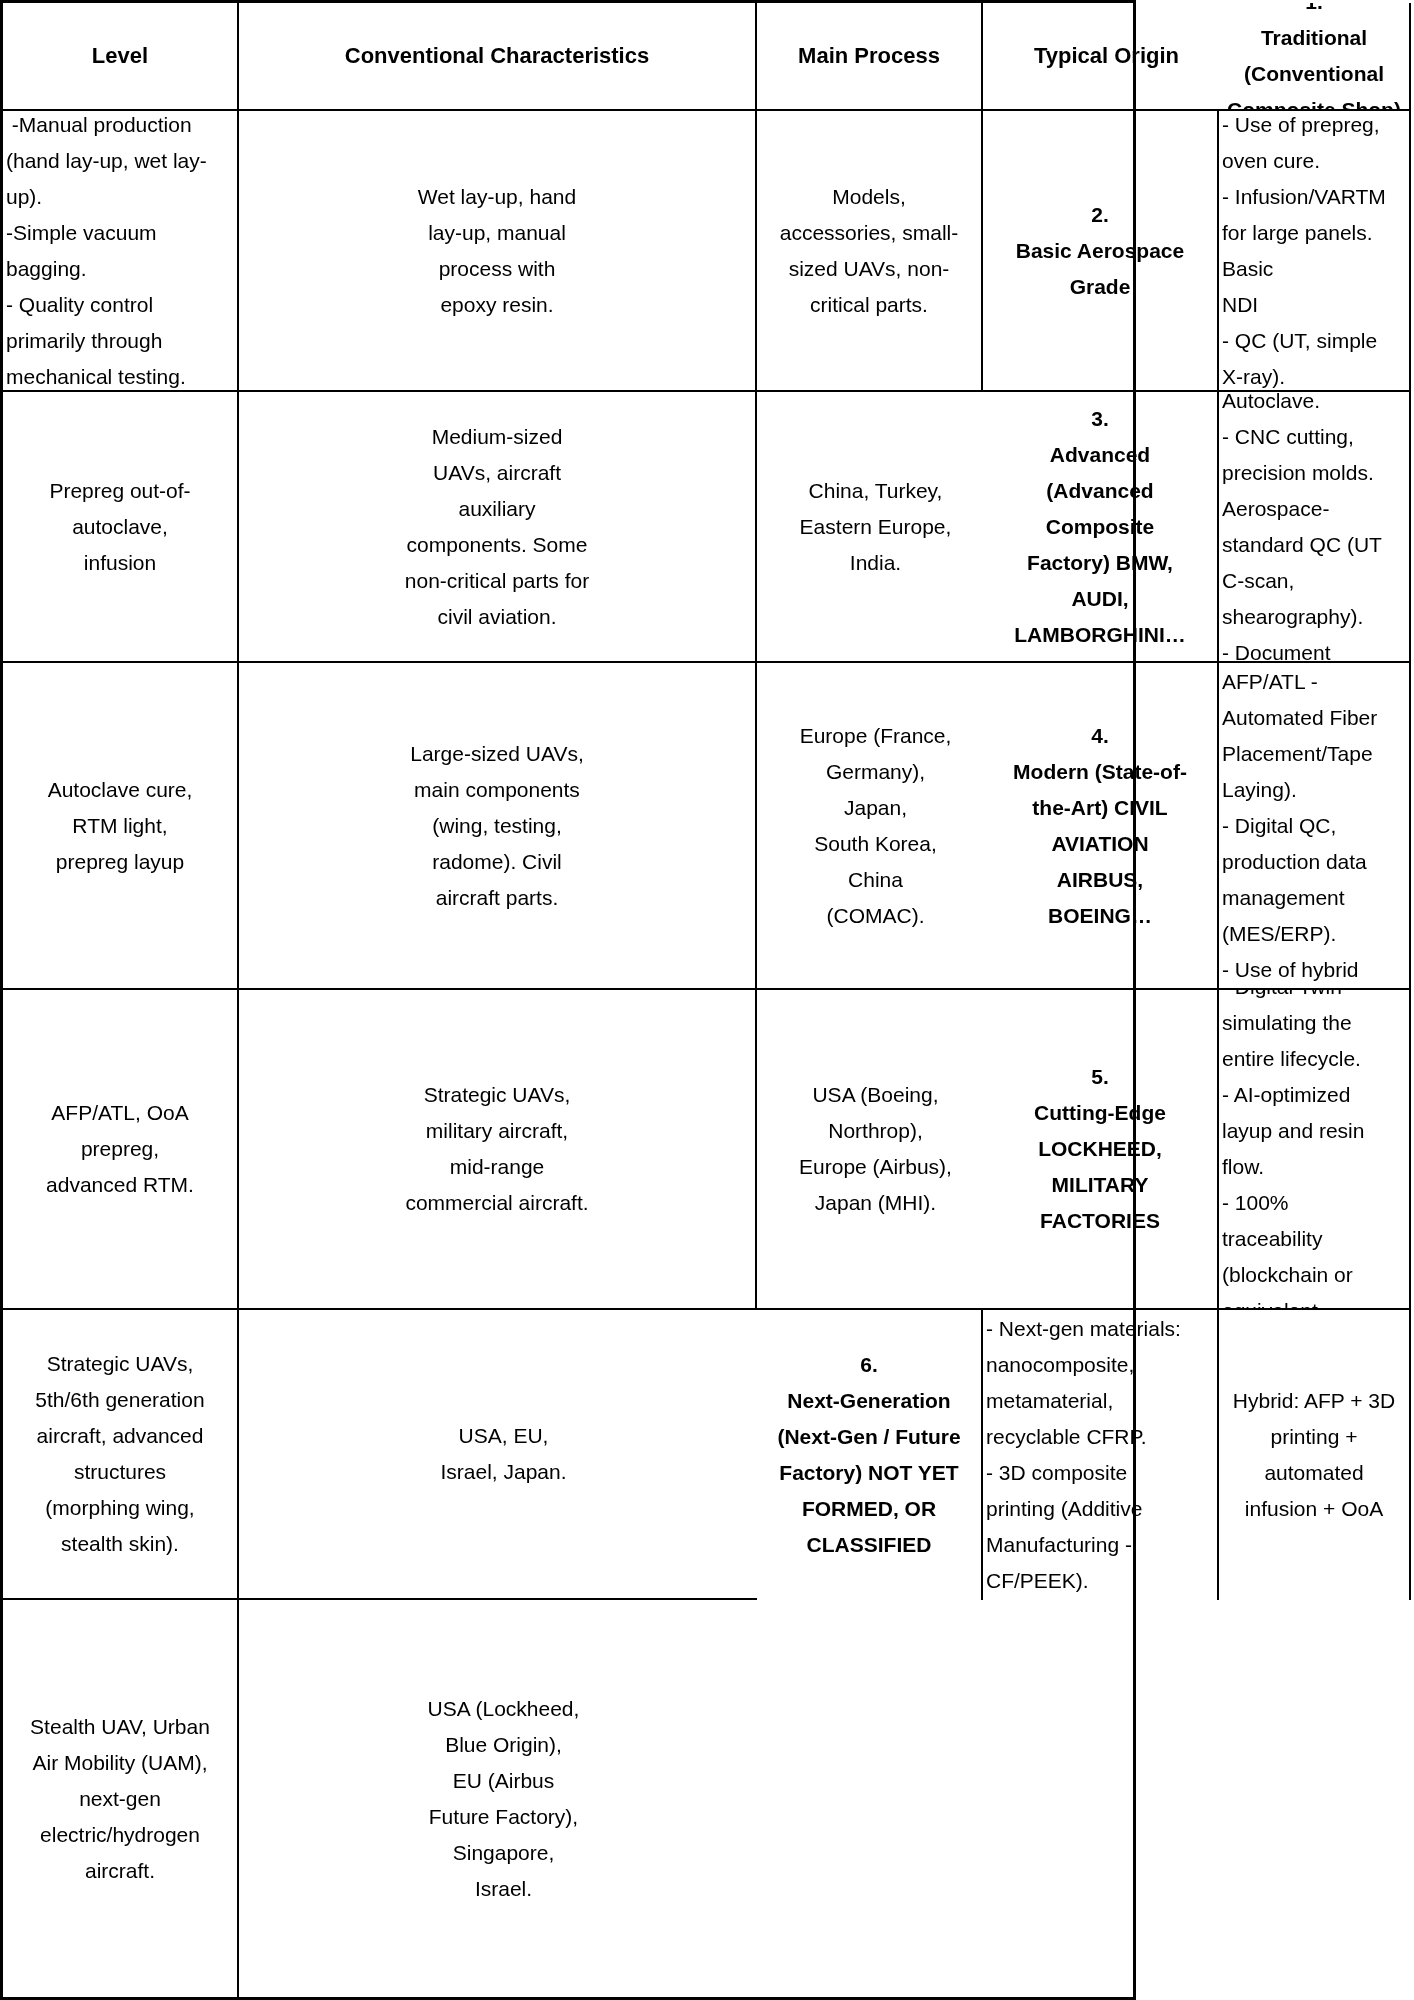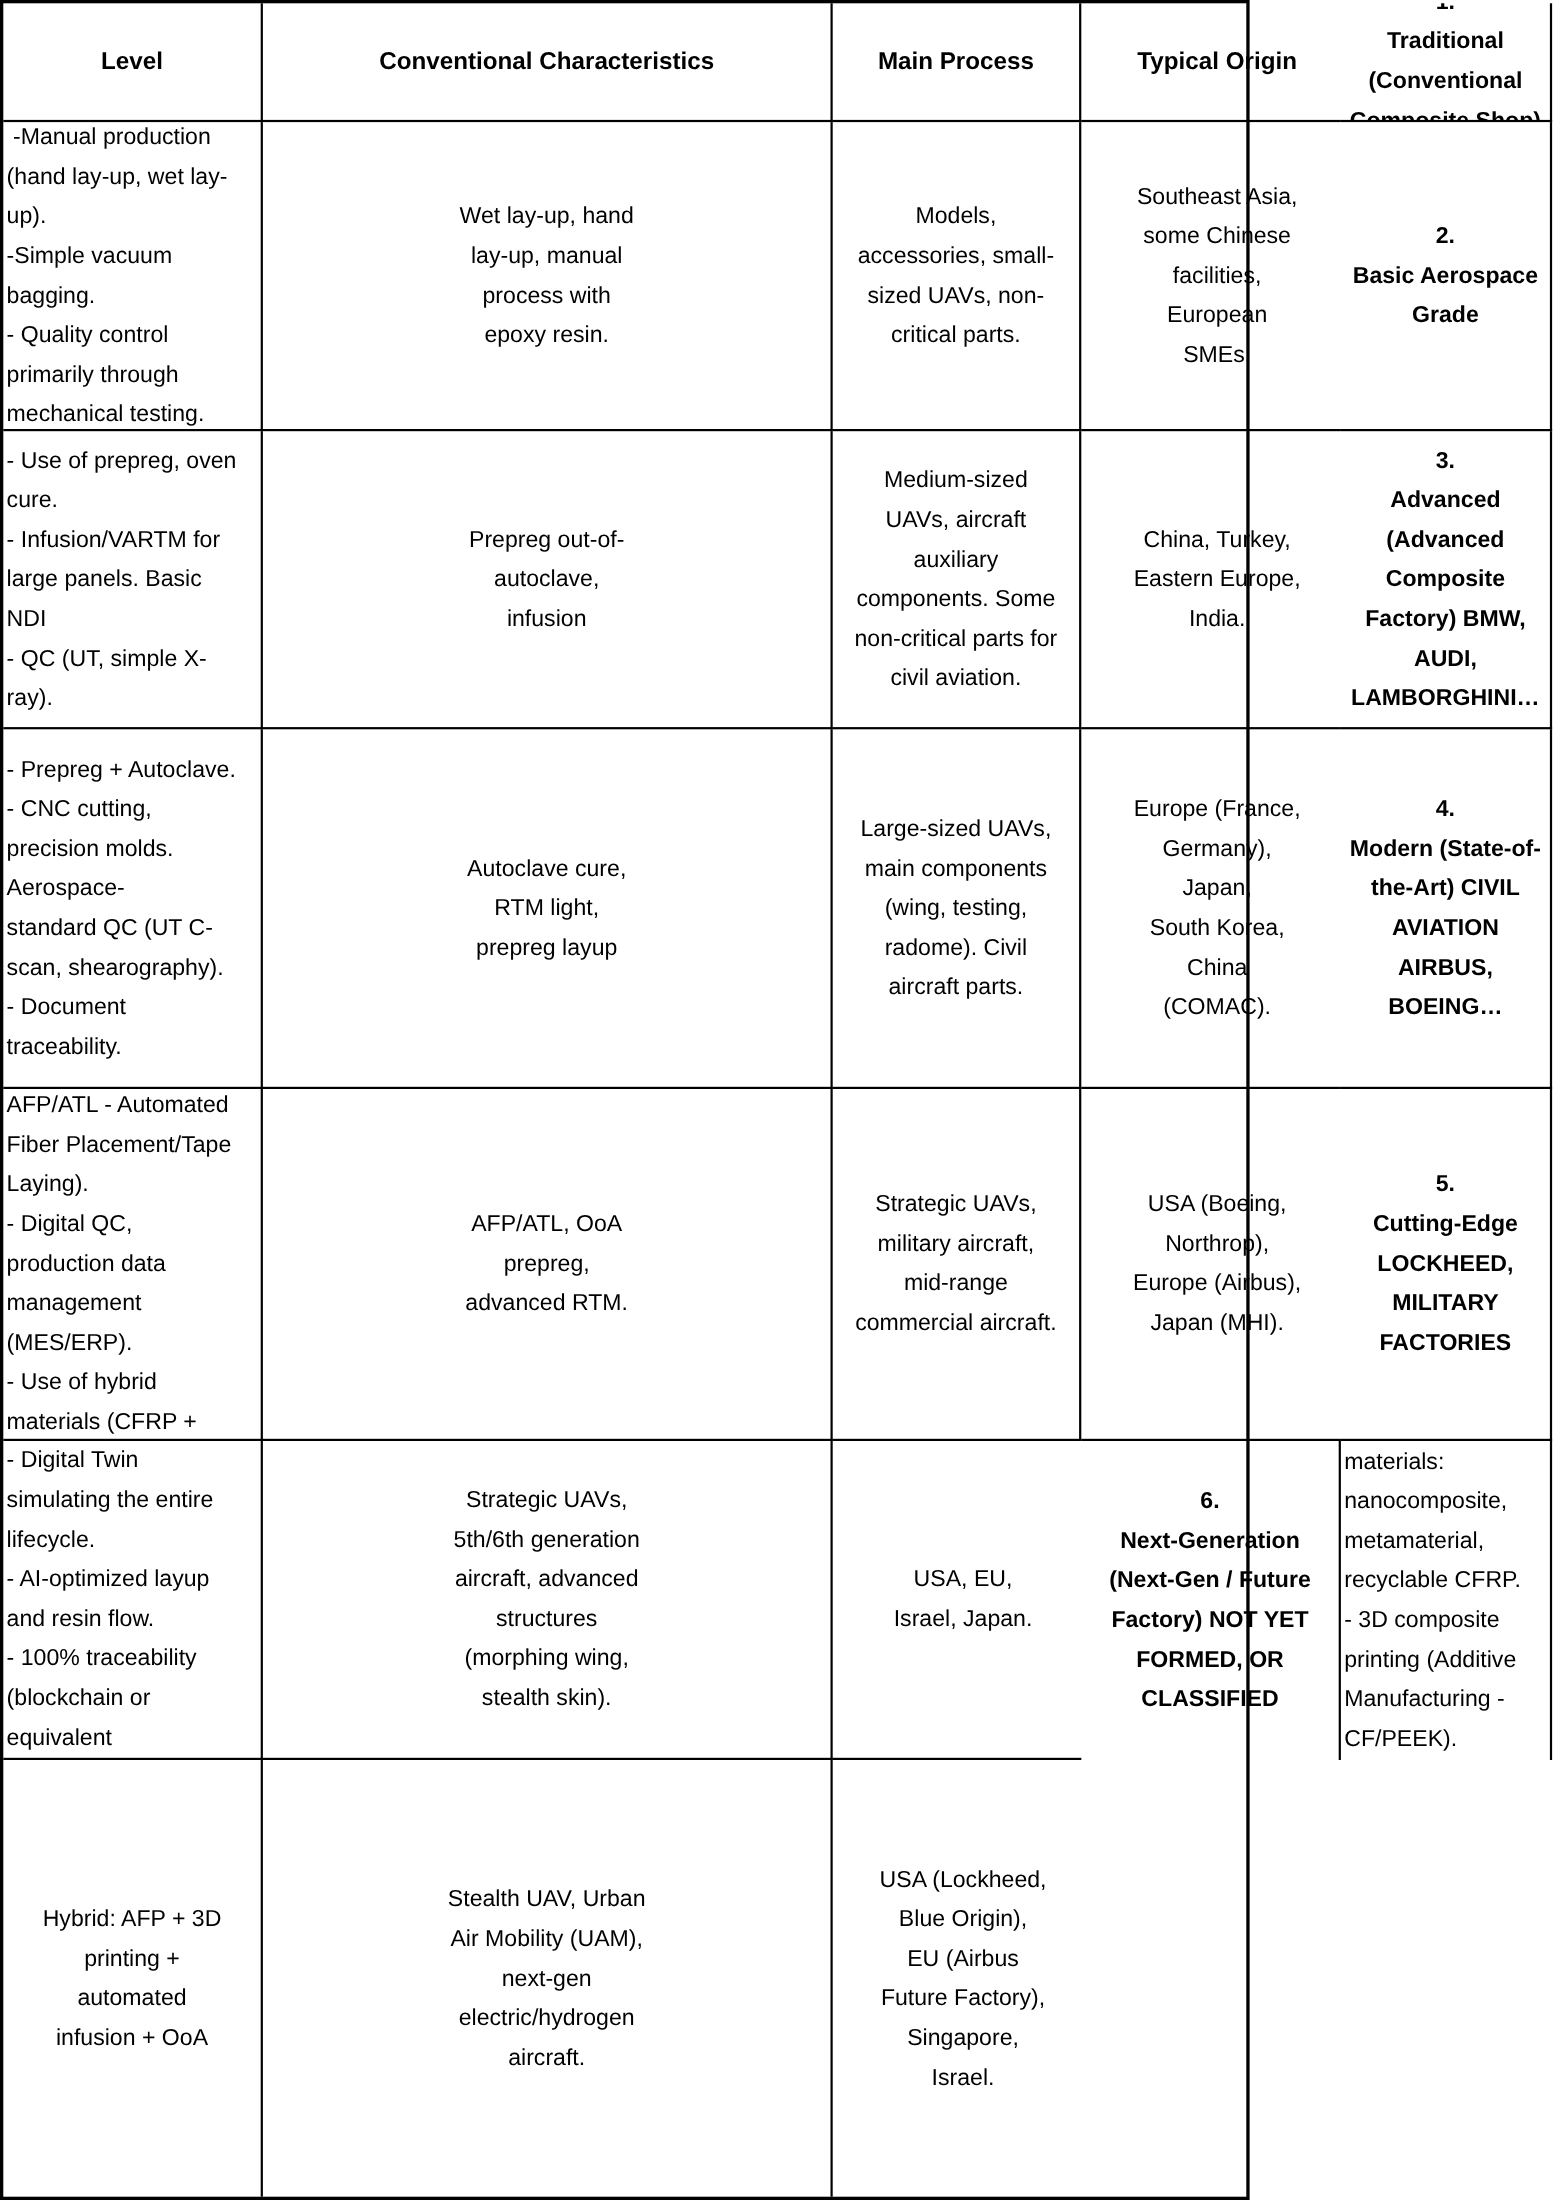--- a/index.html
+++ b/index.html
@@ -61,25 +61,20 @@
 - Quality control primarily through
 mechanical testing.</div>
     <div class="cell">Wet lay-up, hand
 lay-up, manual
 process with
 epoxy resin.</div>
     <div class="cell">Models,
 accessories, small-
 sized UAVs, non-
 critical parts.</div>
-    <div class="cell last-col">Southeast Asia,
-some Chinese
-facilities,
-European
-SMEs.</div>
 
     <div class="cell level">2.
 Basic Aerospace Grade</div>
     <div class="cell tech">- Use of prepreg, oven cure.
 - Infusion/VARTM for large panels. Basic
 NDI
 - QC (UT, simple X-ray).</div>
     <div class="cell">Prepreg out-of-
 autoclave,
 infusion</div>

